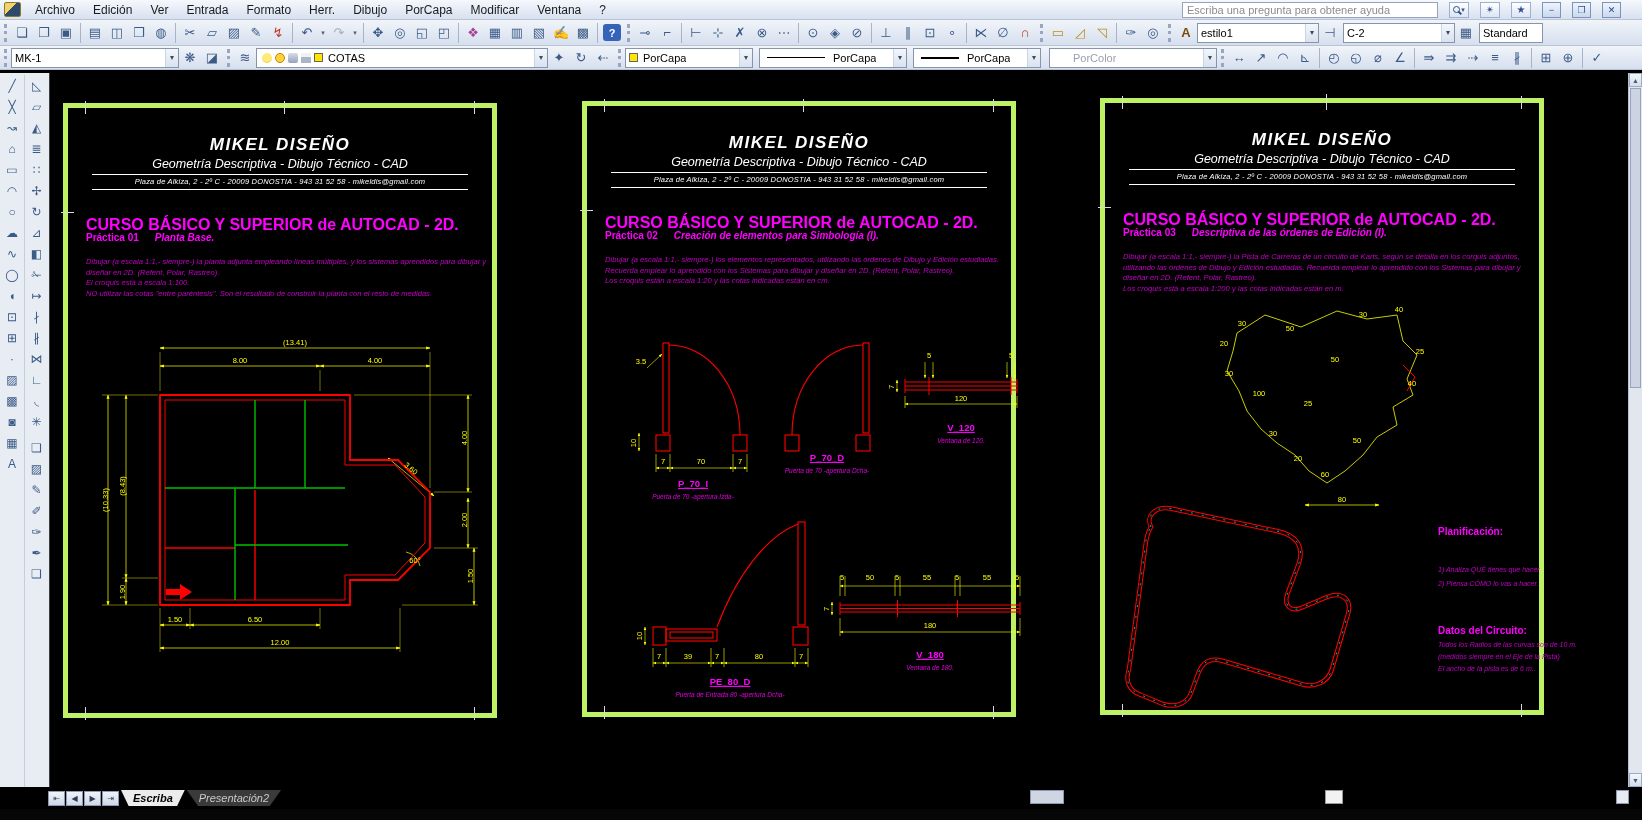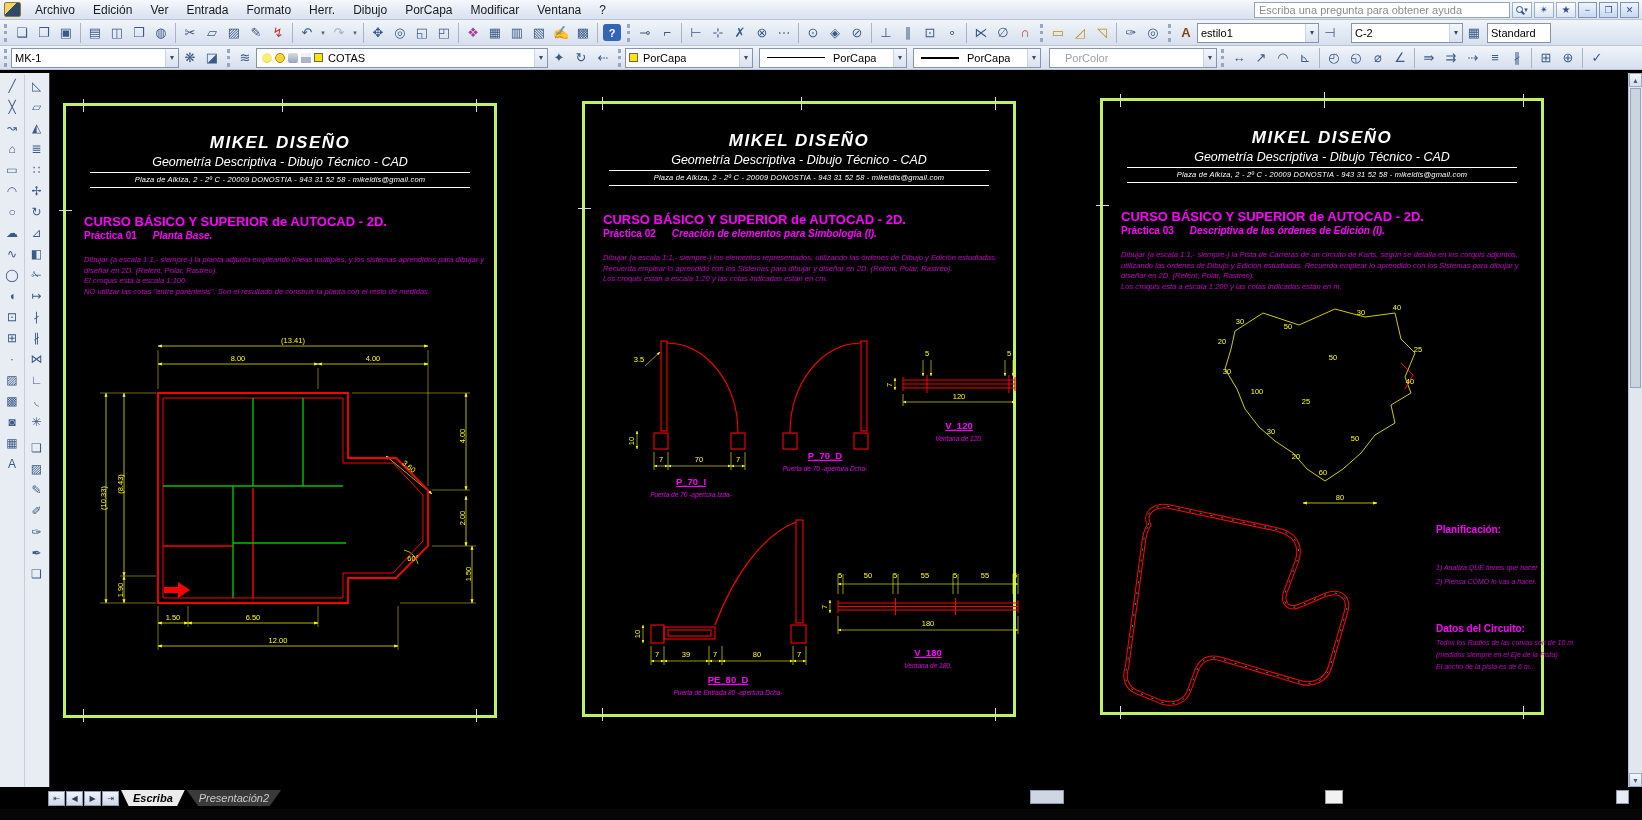--- a/index.html
+++ b/index.html
@@ -3,21 +3,21 @@
 <meta charset="utf-8">
 <style>
   *{box-sizing:border-box;margin:0;padding:0}
   html,body{width:1642px;height:820px;overflow:hidden}
   body{position:relative;background:#000;font-family:"Liberation Sans",sans-serif;-webkit-font-smoothing:antialiased}
 
   
   #menubar{position:absolute;left:0;top:0;width:1642px;height:20px;background:linear-gradient(#f5f8fc,#d8e1f0);border-bottom:1px solid #b9c3d4;display:flex;align-items:center;font-size:12px;color:#1b1b1b;z-index:9}
   .applogo{width:17px;height:15px;margin:0 5px 0 4px;border-radius:2px;background:linear-gradient(135deg,#f3d26a 0 42%,#2e4a66 42% 100%);border:1px solid #8a7a30}
   .menu-item{padding:1px 9px;white-space:nowrap;cursor:default}
-  #helpzone{margin-left:auto;display:flex;align-items:flex-start;gap:2px;padding-right:3px}
+  #helpzone{margin-left:auto;display:flex;align-items:flex-start;gap:11px;padding-right:21px}
   #helpinput{width:256px;height:16px;border:1px solid #97a3b8;background:#fff;font-size:11px;color:#000;padding:0 4px;font-family:"Liberation Sans",sans-serif}
   #helpinput::placeholder{color:#8d8d8d;opacity:1}
   .icon-btn{height:16px;min-width:20px;border:1px solid #9fb0cc;background:linear-gradient(#ffffff,#dbe5f4);display:flex;align-items:center;justify-content:center;font-size:10px;color:#2f4f8c;gap:1px}
   .mag{width:7px;height:7px;border:1.6px solid #2f4f8c;border-radius:50%;position:relative;display:inline-block}
   .mag::after{content:"";position:absolute;width:4px;height:1.6px;background:#2f4f8c;transform:rotate(45deg);right:-3px;bottom:-2px}
   .mini-arrow{font-size:7px;color:#44516b}
   .cap{width:19px;height:16px;border:1px solid #7f93b8;background:linear-gradient(#eef4fd,#c9d8ef);display:flex;align-items:center;justify-content:center;font-size:9px;color:#274a86}
 
   .tbrow{position:absolute;left:0;width:1642px;background:linear-gradient(#f1f5fa,#d6dfee);border-bottom:1px solid #b9c3d4;display:flex;align-items:center;z-index:8}
   #row1{top:20px;height:26px}
@@ -52,27 +52,27 @@
   .dcol:first-child{border-right:1px solid #c6cedc}
   .dcol .tbi{width:22px;height:21px;font-size:12px}
   .dsep{height:5px}
 
   #canvas{position:absolute;left:50px;top:73px;width:1578px;height:714px;background:#000;overflow:hidden}
   #vscroll{position:absolute;left:1628px;top:73px;width:14px;height:714px;background:#e2e6ee;border-left:1px solid #b6c0d0}
   .varr{position:absolute;left:0;width:13px;height:14px;display:flex;align-items:center;justify-content:center;font-size:7px;color:#4c5a74;background:linear-gradient(#f4f7fb,#d4dded);border:1px solid #9fabc4}
   #vthumb{position:absolute;left:1px;top:15px;width:11px;height:300px;background:#ccd4e2;border:1px solid #97a4bd}
 
   
-  .sheet{position:absolute;border:3px solid #bef264;background:#000}
+  .sheet{position:absolute;border:5px solid #bef264;background:#000}
   .sh-head{position:absolute;left:0;right:0;top:27px;text-align:center;color:#fff}
   .sh-title{font-size:17px;font-weight:bold;font-style:italic;letter-spacing:1.5px}
   .sh-sub{font-size:12.5px;font-style:italic;margin-top:2px}
   .sh-rule{height:1px;background:#fff;margin:3px 24px 0}
   .sh-addr{font-size:7.5px;font-style:italic;margin-top:2px;letter-spacing:.2px}
-  .course{position:absolute;left:18px;top:108px;color:#ff00ff;font-size:13px;font-weight:bold;white-space:nowrap}
+  .course{position:absolute;left:18px;top:108px;color:#ff00ff;font-size:16px;font-weight:bold;white-space:nowrap}
   .practice{position:absolute;left:18px;top:124px;color:#ff00ff;font-size:10px;font-weight:bold;white-space:nowrap}
   .practice .pt{font-style:italic;margin-left:16px}
   .sbody{position:absolute;left:18px;top:149px;color:#c400c4;font-size:7.6px;font-style:italic;line-height:10.5px;white-space:nowrap}
   .tkv{position:absolute;width:1px;height:13px;background:#d9d9d9}
   .tkh{position:absolute;height:1px;width:13px;background:#d9d9d9}
   .note-title{position:absolute;color:#ff00ff;font-size:10px;font-weight:bold;white-space:nowrap}
   .note-line{position:absolute;color:#c400c4;font-size:7px;font-style:italic;white-space:nowrap}
   svg{position:absolute;left:0;top:0;overflow:visible}
   svg text{font-family:"Liberation Sans",sans-serif;font-size:7.5px;fill:#ffff00}
   svg text.lbl{font-size:9.5px;font-weight:bold;fill:#ff00ff;text-decoration:underline}
@@ -199,21 +199,21 @@
       <span class="tbi" data-name="edit-text-icon">✑</span>
       <span class="tbi" data-name="find-icon">◎</span>
     </div>
   <span class="grip" data-name="toolbar-grip"></span>
   <span class="tbi" data-name="text-style-icon" style="color:#7b4a12;font-weight:bold">A</span>
   <div class="dd" style="width:122px" data-name="text-style-dropdown">
     <span class="dd-text" data-name="text-style-value">estilo1</span>
     <span class="dd-arrow" data-name="chevron-down-icon">▾</span>
   </div>
   <span class="tbi" data-name="dim-style-icon">⊣</span>
-  <div class="dd" style="width:112px;margin-left:10px" data-name="dim-style-dropdown">
+  <div class="dd" style="width:112px;margin-left:2px" data-name="dim-style-dropdown">
     <span class="dd-text" data-name="dim-style-value">C-2</span>
     <span class="dd-arrow" data-name="chevron-down-icon">▾</span>
   </div>
   <span class="tbi" data-name="table-style-icon">▦</span>
   <div class="dd" style="width:64px;margin-left:2px" data-name="table-style-box">
     <span class="dd-text" data-name="table-style-value">Standard</span>
   </div>
 </div>
 
 <div id="row2" class="tbrow" data-name="layers-properties-row">
@@ -257,21 +257,21 @@
     <span class="lt-line" data-name="linetype-sample"></span>
     <span class="dd-text" data-name="linetype-value">PorCapa</span>
     <span class="dd-arrow" data-name="chevron-down-icon">▾</span>
   </div>
   <div class="dd" style="width:128px;margin-left:6px" data-name="lineweight-control-dropdown">
     <span class="lw-line" data-name="lineweight-sample"></span>
     <span class="dd-text" data-name="lineweight-value">PorCapa</span>
     <span class="dd-arrow" data-name="chevron-down-icon">▾</span>
   </div>
   <div class="dd disabled" style="width:168px;margin-left:8px" data-name="plot-style-dropdown">
-    <span class="dd-text" style="margin-left:12px" data-name="plot-style-value">PorColor</span>
+    <span class="dd-text" style="margin-left:20px" data-name="plot-style-value">PorColor</span>
     <span class="dd-arrow" data-name="chevron-down-icon">▾</span>
   </div>
   <span class="grip" data-name="toolbar-grip"></span>
   <div class="tbg" data-name="dimension-toolbar">
 
   <span class="tbi" data-name="dim-linear-icon">↔</span>
       <span class="tbi" data-name="dim-aligned-icon">↗</span>
       <span class="tbi" data-name="dim-arc-length-icon">◠</span>
       <span class="tbi" data-name="dim-ordinate-icon">⊾</span>
       <span class="tbi" data-name="toolbar-separator"></span>

